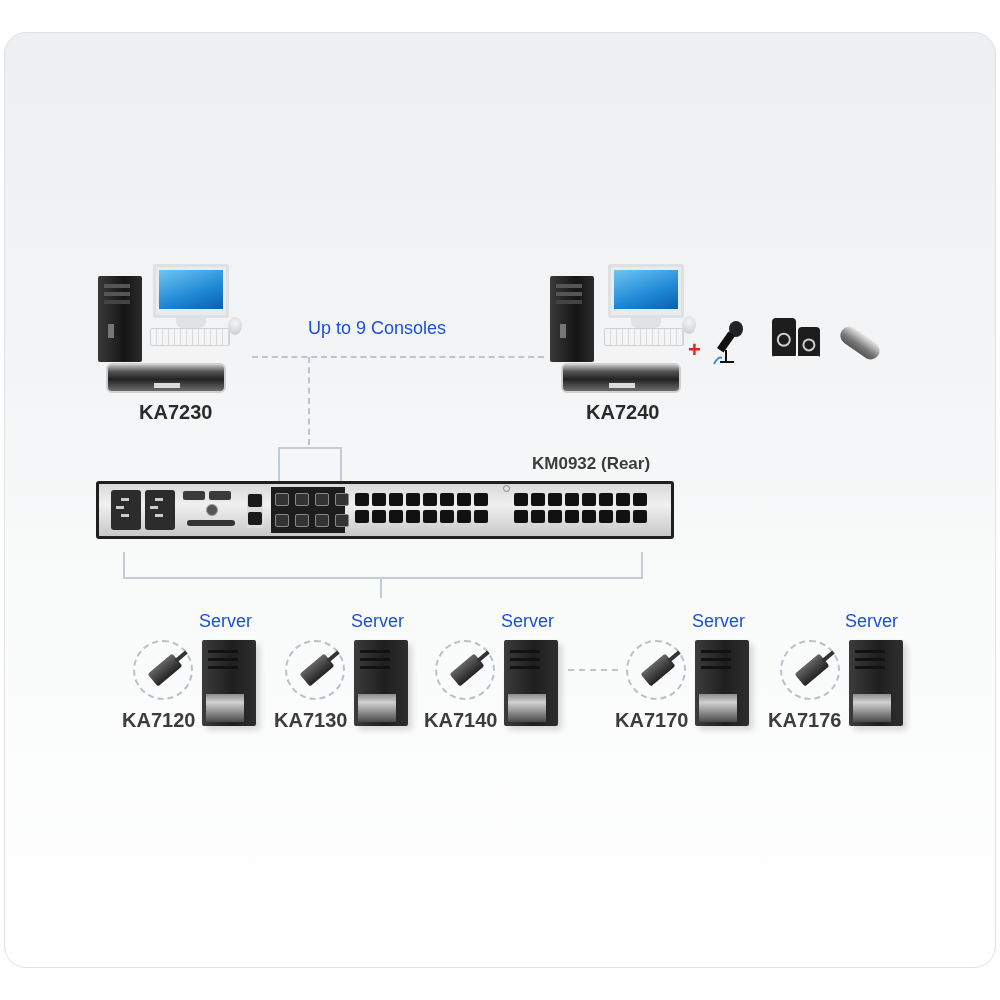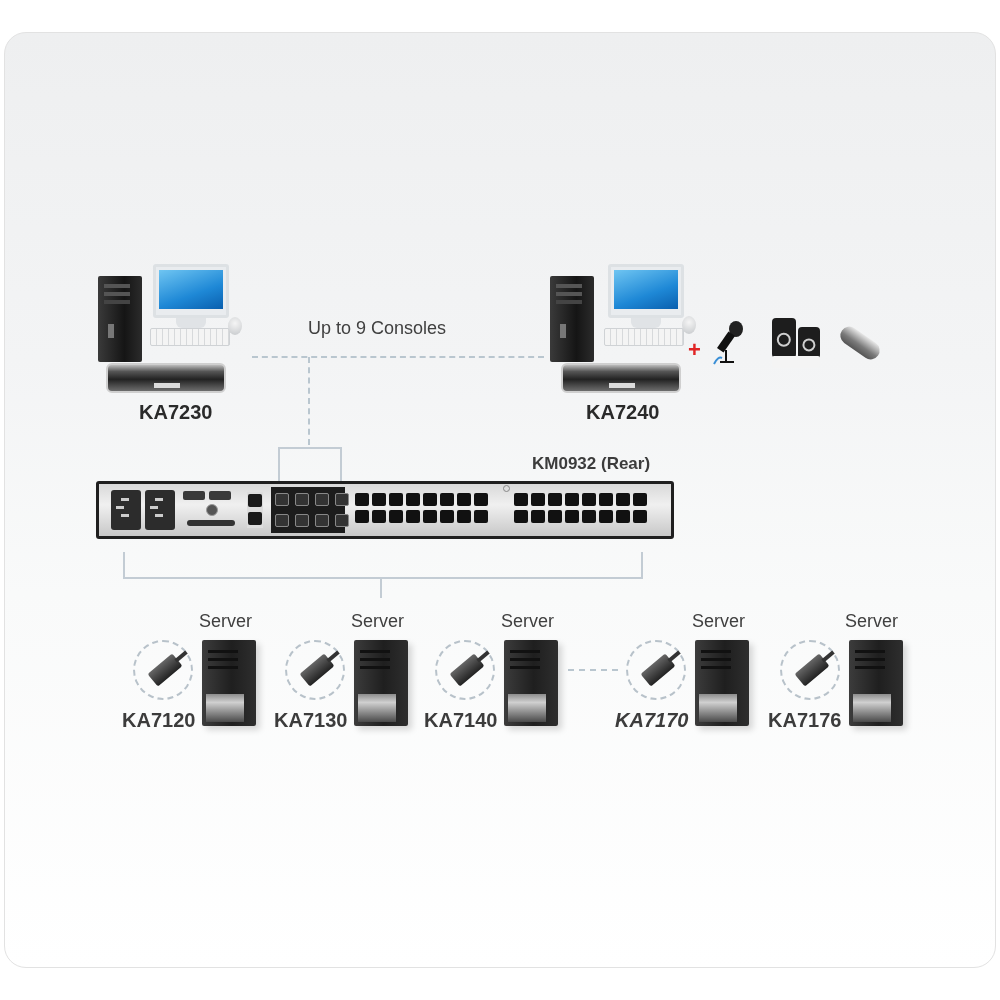--- a/index.html
+++ b/index.html
@@ -1,21 +1,21 @@
 <!DOCTYPE html>
 <html><head>
 <meta charset="utf-8">
 <style>
   html, body { margin:0; padding:0; }
   body { width:1000px; height:1000px; background:#ffffff; position:relative; overflow:hidden; font-family:"Liberation Sans", sans-serif; }
   .card { position:absolute; left:4px; top:32px; width:992px; height:936px; border:1px solid #e2e2e2; border-radius:22px;
           background: linear-gradient(180deg,#eeeff0 0%,#f3f4f5 35%,#f9fafa 60%,#ffffff 100%); box-sizing:border-box; }
   .abs { position:absolute; }
   .label-bold { font-weight:bold; color:#2a2a2a; font-size:20px; }
-  .label-gray { color:#404040; font-size:18px;text-align:right; }
+  .label-gray { color:#1d4ed8; font-size:18px;text-align:right; }
   .kmlabel { font-weight:bold; color:#3c3c3c; font-size:17px;text-align:right; }
   .dash-h { position:absolute; height:0; border-top:2px dashed #b9c6cf; }
   .dash-v { position:absolute; width:0; border-left:2px dashed #b9c6cf; }
   .line-h { position:absolute; height:0; border-top:2px solid #c3ccd4; }
   .line-v { position:absolute; width:0; border-left:2px solid #c3ccd4; }
 
   
   .tower { position:absolute; width:44px; height:86px; background:linear-gradient(90deg,#3a3a3a,#151515 60%,#2b2b2b); border-radius:2px; }
   .tower::before { content:""; position:absolute; left:6px; top:8px; width:26px; height:4px; background:#555; box-shadow:0 8px 0 #555, 0 16px 0 #444; }
   .tower::after { content:""; position:absolute; left:10px; top:48px; width:6px; height:14px; background:#777; }
@@ -208,21 +208,21 @@
   <div class="srv" style="left:504px;top:640px;"></div>
   <div class="abs label-bold" style="left:424px;top:709px;color:#3c3c3c;">KA7140</div>
 </div>
 <div class="dash-h" style="left:568px;top:669px;width:50px;"></div>
 <div>
   <div class="abs label-gray" style="left:692px;top:611px;">Server</div>
   <div class="dongle-ring" style="left:626px;top:640px;">
       <div class="dongle"></div>
     </div>
   <div class="srv" style="left:695px;top:640px;"></div>
-  <div class="abs label-bold" style="left:615px;top:709px;color:#3c3c3c;font-style:italic;">KA7170</div>
+  <div class="abs label-bold" style="left:615px;top:709px;color:#3c3c3c;">KA7170</div>
 </div>
 <div>
   <div class="abs label-gray" style="left:845px;top:611px;">Server</div>
   <div class="dongle-ring" style="left:780px;top:640px;">
       <div class="dongle"></div>
     </div>
   <div class="srv" style="left:849px;top:640px;"></div>
   <div class="abs label-bold" style="left:768px;top:709px;color:#3c3c3c;">KA7176</div>
 </div>
 

